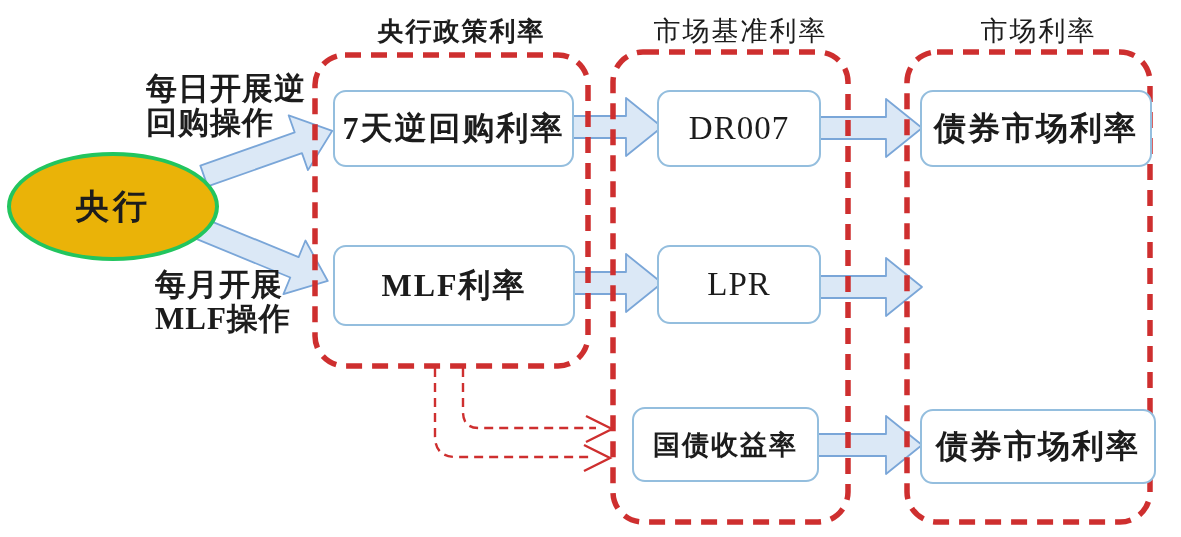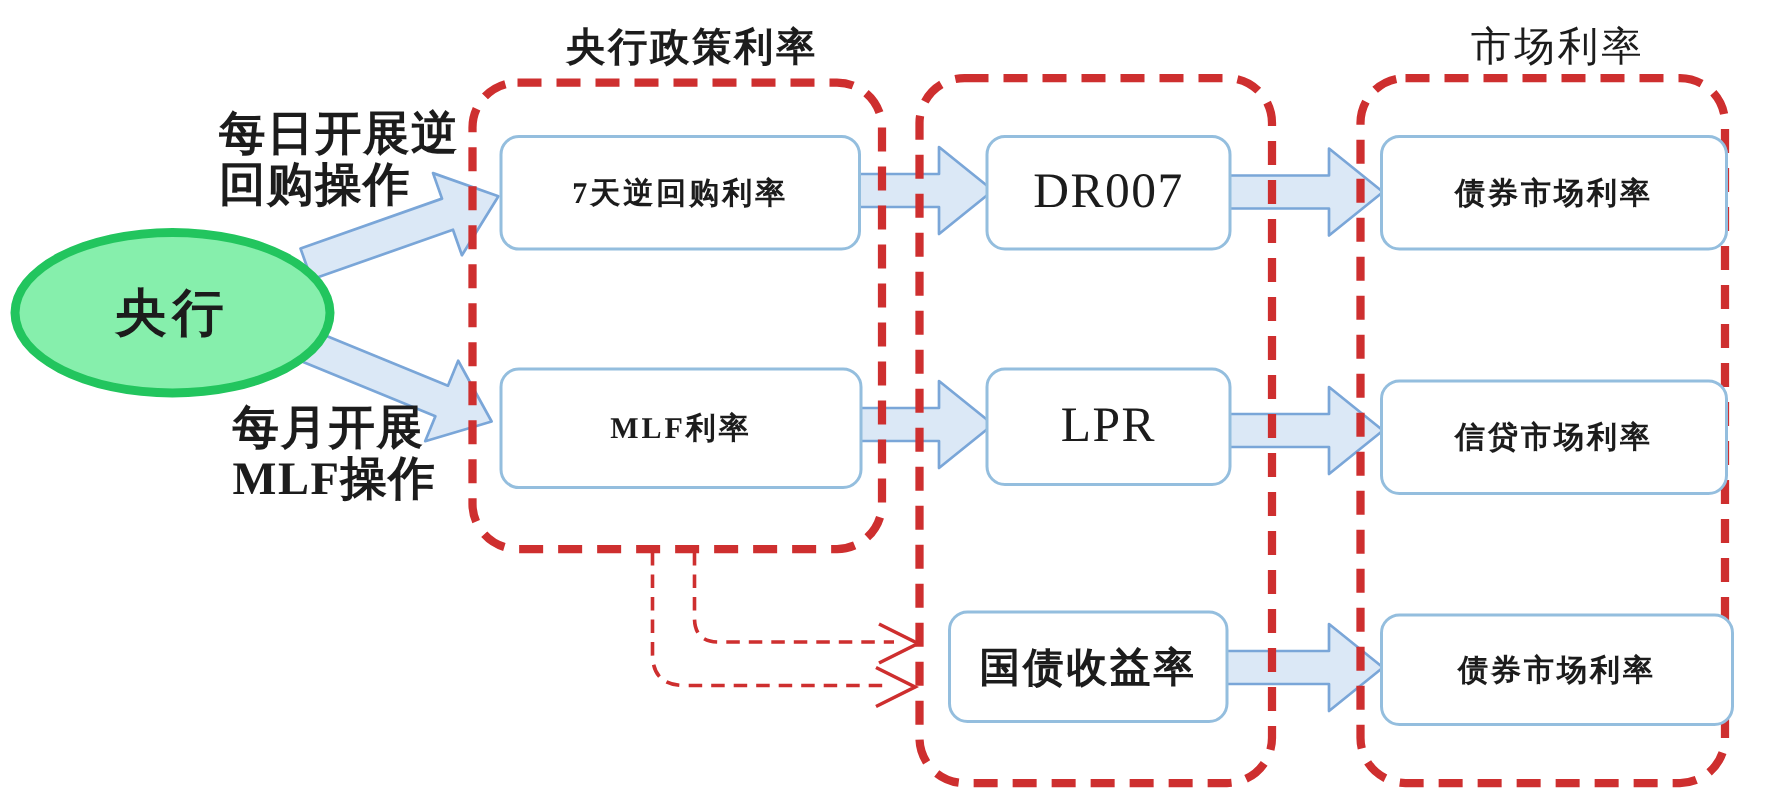--- a/index.html
+++ b/index.html
@@ -8,35 +8,35 @@
     width:1181px;height:537px;
     background:#ffffff;
     font-family:"Liberation Serif","DejaVu Serif",serif;
     color:#1c1c1c;
     overflow:hidden;
   }
   .layer{position:absolute;left:0;top:0;width:1181px;height:537px;}
   svg.layer{z-index:0;}
   .ellipse{
     position:absolute;left:7px;top:152px;width:204px;height:101px;
-    border:6px solid #22c55e;border-radius:50%;
-    background:#86efac;
+    border:4px solid #22c55e;border-radius:50%;
+    background:#eab308;
     display:flex;align-items:center;justify-content:center;
     font-size:34px;font-weight:600;letter-spacing:4px;
     z-index:2;
   }
   .node{
     position:absolute;
     background:#ffffff;
     border:2px solid #94bede;border-radius:13px;
     display:flex;align-items:center;justify-content:center;
     z-index:2;
     letter-spacing:2px;
   }
-  .node.cn{font-size:20px;font-weight:600;}
+  .node.cn{font-size:32px;font-weight:600;}
   .node.en{font-size:33px;font-weight:400;letter-spacing:1px;}
   .col-title{
     position:absolute;top:14px;height:34px;
     display:flex;align-items:center;justify-content:center;
     z-index:2;letter-spacing:2px;
   }
   .col-title.bold{font-size:26px;font-weight:700;}
   .col-title.normal{font-size:27px;font-weight:400;}
   .flow-label{
     position:absolute;
@@ -82,26 +82,26 @@
   <div class="ellipse">
     <span>央行</span>
   </div>
 
   <div class="flow-label" style="left:146px;top:72px;">每日开展逆
 回购操作</div>
   <div class="flow-label" style="left:155px;top:268px;">每月开展
 MLF操作</div>
 
   <div class="col-title bold" style="left:325px;width:273px;">央行政策利率</div>
+  <div class="col-title normal" style="left:623px;width:235px;">市场基准利率</div>
   <div class="col-title normal" style="left:917px;width:243px;text-align:right;">市场利率</div>
 
   <div class="node cn" style="left:333px;top:90px;width:237px;height:73px;">7天逆回购利率</div>
   <div class="node cn" style="left:333px;top:245px;width:238px;height:77px;text-align:right;">MLF利率</div>
 
   <div class="node en" style="left:657px;top:90px;width:160px;height:73px;">DR007</div>
   <div class="node cn" style="left:632px;top:407px;width:183px;height:71px;font-size:27px;">国债收益率</div>
   <div class="node en" style="left:657px;top:245px;width:160px;height:75px;">LPR</div>
 
   <div class="node cn" style="left:920px;top:90px;width:228px;height:73px;">债券市场利率</div>
-  <div class="node cn" style="left:920px;top:253px;width:228px;height:73px;">信贷市场利率</div>
   <div class="node cn" style="left:920px;top:409px;width:232px;height:71px;">债券市场利率</div>
 
 </div>
 
 </body></html>

